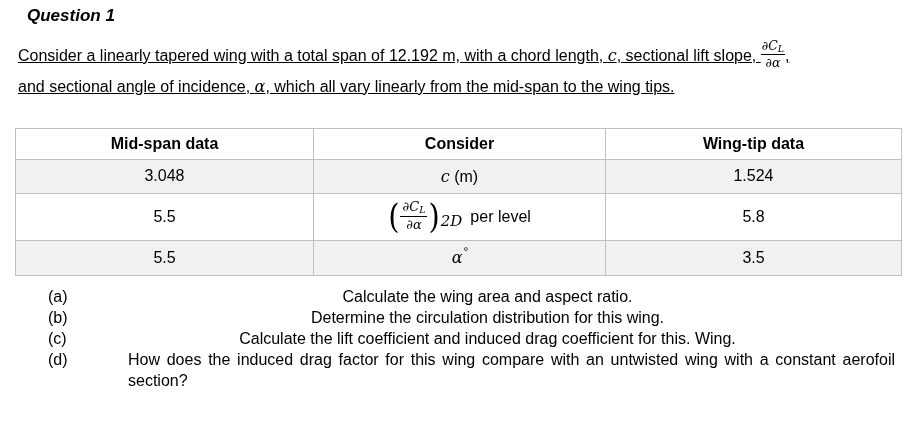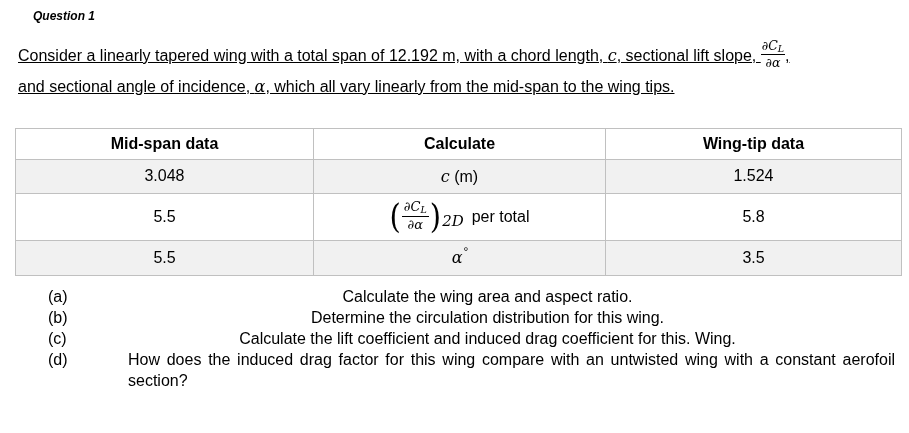--- a/index.html
+++ b/index.html
@@ -8,24 +8,24 @@
     background: #ffffff;
     color: #000000;
     font-family: "Liberation Sans", sans-serif;
     font-size: 16px;
     overflow: hidden;
   }
   .page { padding: 6px 14px 0 18px; }
 
   
   .q-title {
-    font-size: 12px;
+    font-size: 17px;
     font-weight: bold;
     font-style: italic;
-    margin: 0 0 0 15px;
+    margin: 0 0 0 9px;
     line-height: 20px;
   }
 
   
   .intro { margin: 15px 0 0 0; line-height: 28px; text-decoration: underline; }
   .math { font-family: "DejaVu Serif", serif; font-style: italic; }
 
   .ifrac {
     display: inline-block;
     vertical-align: middle;
@@ -107,42 +107,42 @@
 
   <table class="wing">
     <colgroup>
       <col style="width:298px">
         <col style="width:292px">
         <col style="width:296px">
     </colgroup>
     <thead>
       <tr class="hrow">
         <th>Mid-span data</th>
-        <th>Calculate</th>
+        <th>Consider</th>
         <th>Wing-tip data</th>
       </tr>
     </thead>
     <tbody>
       <tr class="row-a shaded">
         <td>3.048</td>
         <td><span class="math">c</span><span> (m)</span></td>
         <td>1.524</td>
       </tr>
       <tr class="row-b">
         <td>5.5</td>
         <td>
           <span class="vargroup">
               <span class="bigparen">(</span>
               <span class="cfrac">
                 <span class="fnum"><span>∂C</span><sub class="fsub">L</sub></span>
                 <span class="fden">∂α</span>
               </span>
               <span class="bigparen">)</span>
               <span class="paren-sub">2D</span>
-              <span class="suffix">per total</span>
+              <span class="suffix">per level</span>
             </span>
         </td>
         <td>5.8</td>
       </tr>
       <tr class="row-c shaded">
         <td>5.5</td>
         <td><span class="math">α</span><span class="deg">°</span></td>
         <td>3.5</td>
       </tr>
     </tbody>

